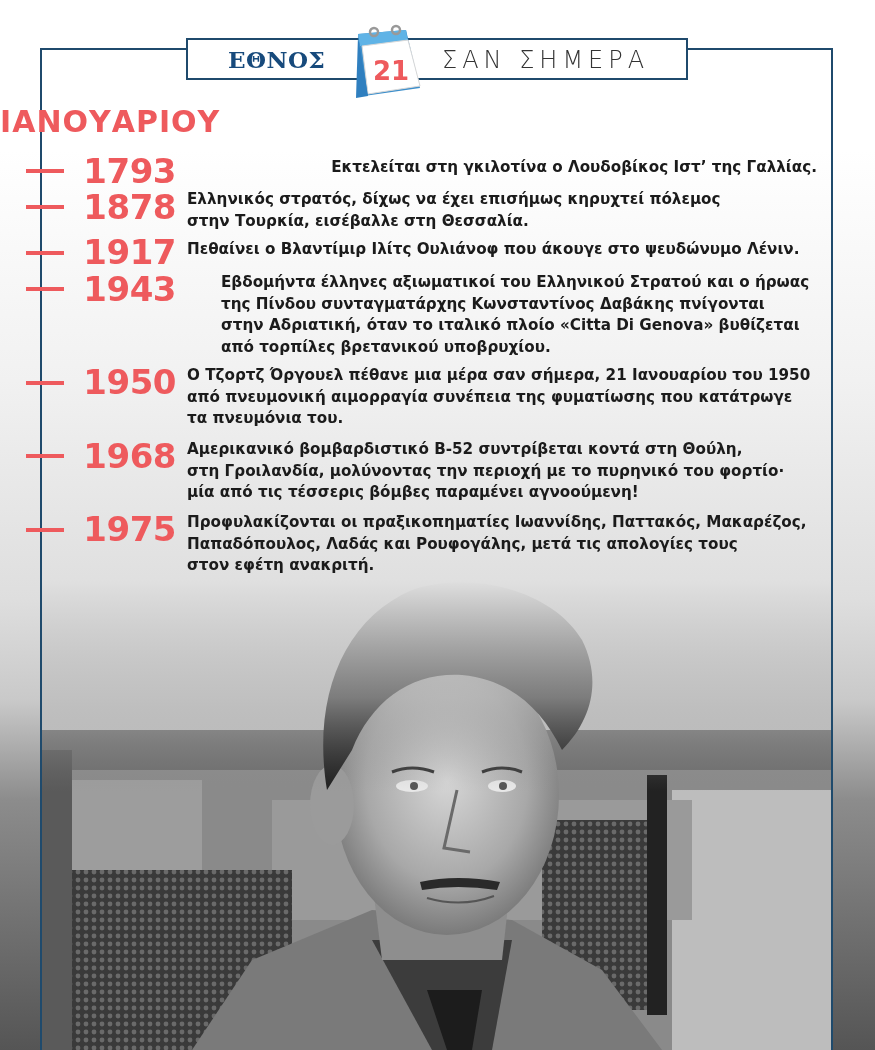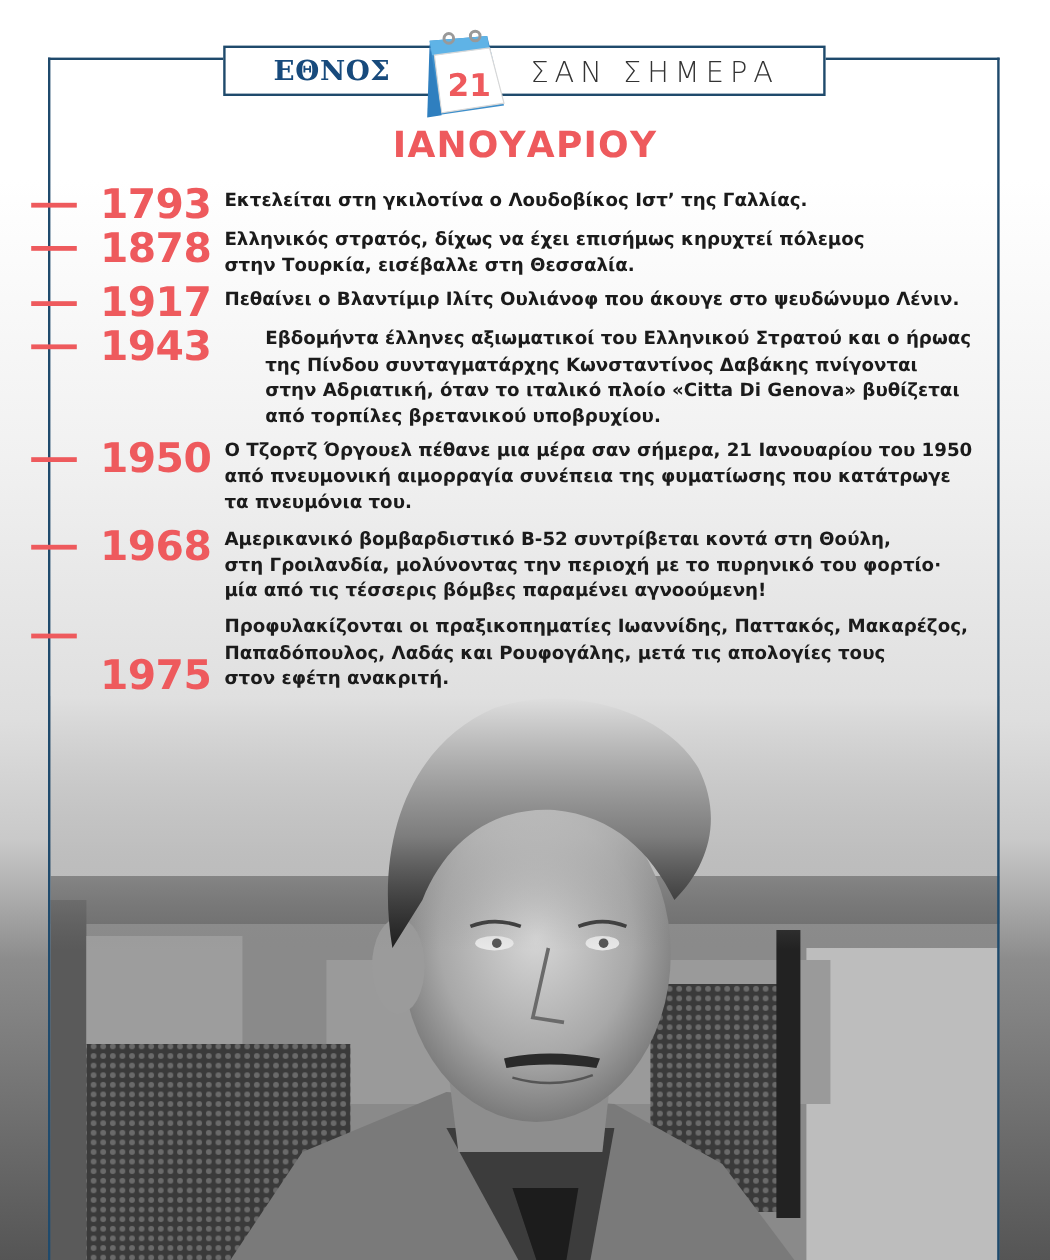--- a/index.html
+++ b/index.html
@@ -27,21 +27,21 @@
   }
   .san-simera {
     position: absolute; left: 442px; top: 46px;
     font-family: "DejaVu Sans", sans-serif; font-weight: 200; font-size: 24px;
     color: #333; letter-spacing: 5px;
   }
   .calendar {
     position: absolute; left: 354px; top: 24px; width: 68px; height: 78px;
   }
   .month {
-    position: absolute; left: 0; width: 875px; top: 104px; text-align: center;
+    position: absolute; left: 0; width: 875px; top: 104px; text-align: left;
     font-family: "DejaVu Sans", sans-serif; font-weight: bold; font-size: 30px;
     color: #ee5a5d; letter-spacing: 1px;
   }
   .event { position: absolute; left: 0; width: 875px; }
   .tick {
     position: absolute; left: 26px; width: 38px; height: 4px; background: #ee5a5d;
   }
   .year {
     position: absolute; left: 72px; width: 104px; text-align: right;
     font-family: "DejaVu Sans", sans-serif; font-weight: bold; font-size: 34px;
@@ -138,21 +138,21 @@
     <text x="37" y="56" text-anchor="middle" font-family="DejaVu Sans, sans-serif" font-weight="bold" font-size="26" fill="#ee5a5d">21</text>
   </svg>
 </div>
 
 <div class="month">ΙΑΝΟΥΑΡΙΟΥ</div>
 
 <div>
   <div class="event" style="top:153px;">
     <div class="tick" style="top:16px;"></div>
     <div class="year" style="top:0px;">1793</div>
-    <div class="desc" style="top:4px;">Εκτελείται στη γκιλοτίνα ο Λουδοβίκος Ιστ’ της Γαλλίας.</div>
+    <div class="desc" style="top:4px;text-align:right;">Εκτελείται στη γκιλοτίνα ο Λουδοβίκος Ιστ’ της Γαλλίας.</div>
   </div>
 
   <div class="event" style="top:189px;">
     <div class="tick" style="top:16px;"></div>
     <div class="year" style="top:0px;">1878</div>
     <div class="desc" style="top:0px;">Ελληνικός στρατός, δίχως να έχει επισήμως κηρυχτεί πόλεμος
 στην Τουρκία, εισέβαλλε στη Θεσσαλία.</div>
   </div>
 
   <div class="event" style="top:234px;">
@@ -181,18 +181,18 @@
   <div class="event" style="top:438px;">
     <div class="tick" style="top:16px;"></div>
     <div class="year" style="top:0px;">1968</div>
     <div class="desc" style="top:1px;">Αμερικανικό βομβαρδιστικό B-52 συντρίβεται κοντά στη Θούλη,
 στη Γροιλανδία, μολύνοντας την περιοχή με το πυρηνικό του φορτίο·
 μία από τις τέσσερις βόμβες παραμένει αγνοούμενη!</div>
   </div>
 
   <div class="event" style="top:511px;">
     <div class="tick" style="top:17px;"></div>
-    <div class="year" style="top:0px;margin-top:34px;">1975</div>
+    <div class="year" style="top:0px;">1975</div>
     <div class="desc" style="top:1px;">Προφυλακίζονται οι πραξικοπηματίες Ιωαννίδης, Παττακός, Μακαρέζος,
 Παπαδόπουλος, Λαδάς και Ρουφογάλης, μετά τις απολογίες τους
 στον εφέτη ανακριτή.</div>
   </div>
 </div>
 
 </body></html>

